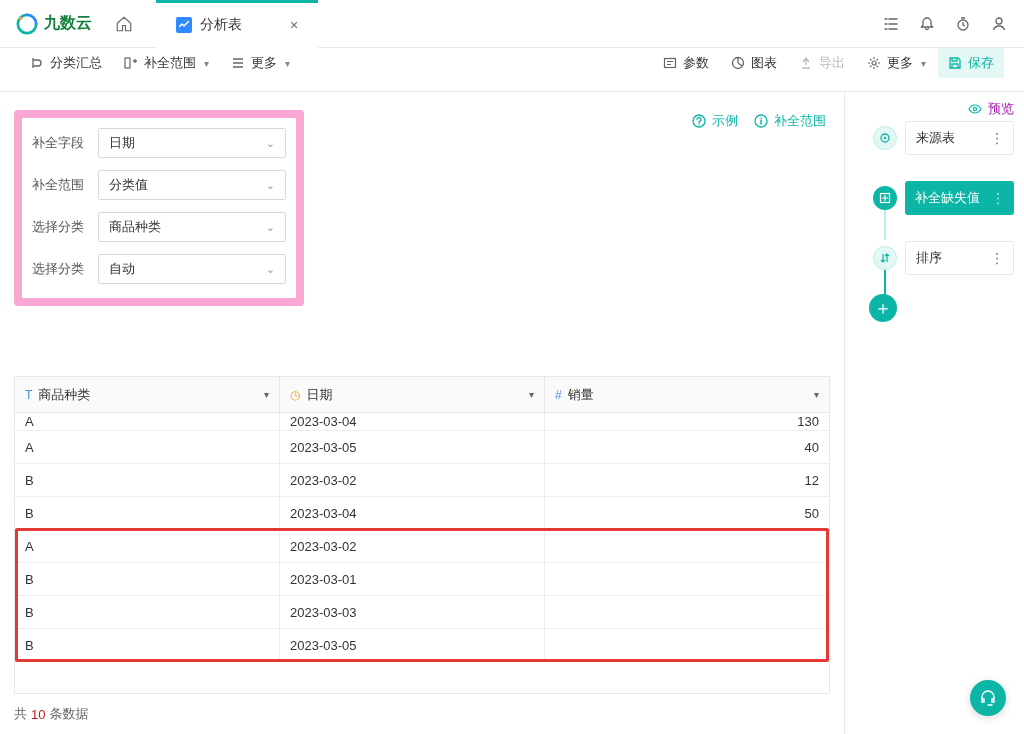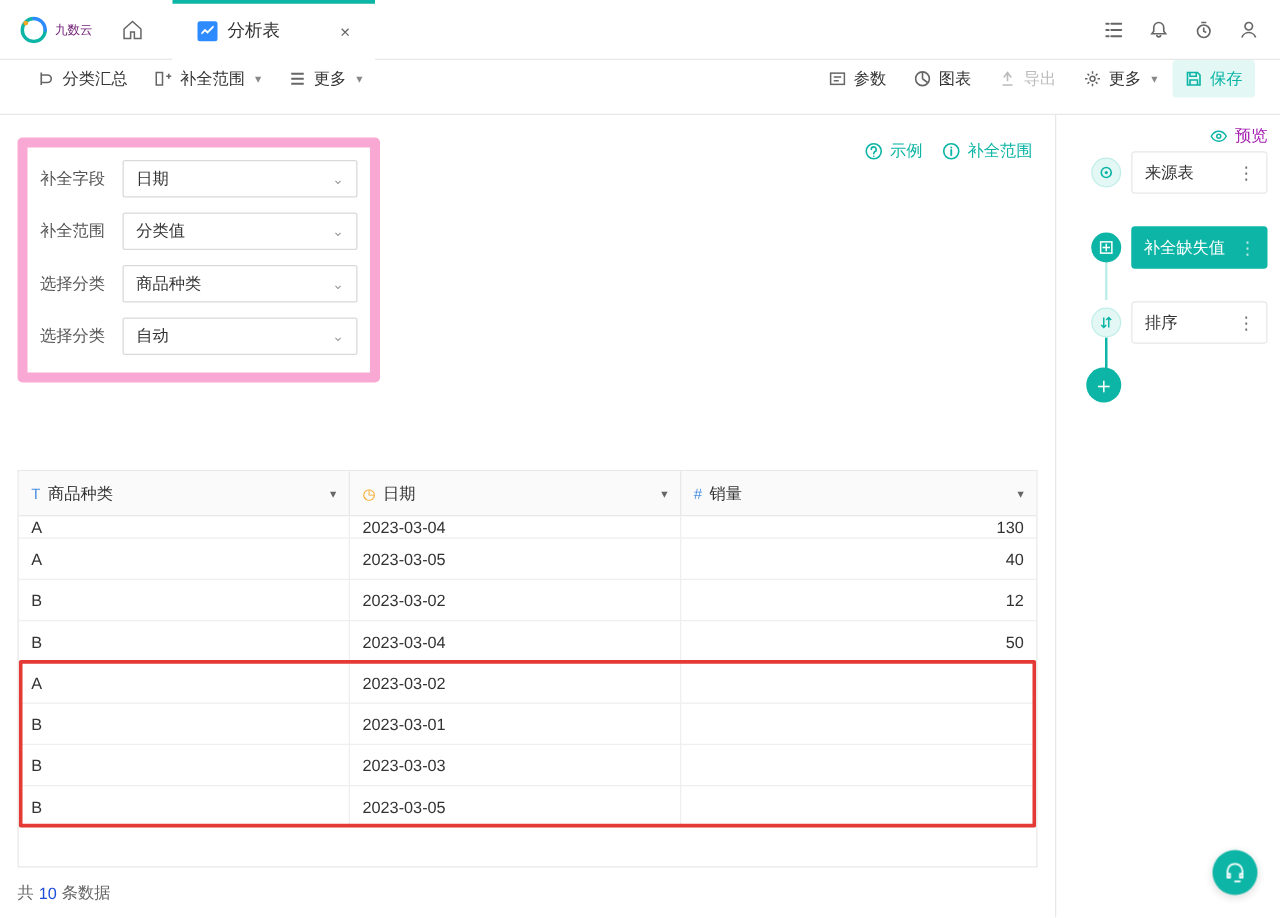--- a/index.html
+++ b/index.html
@@ -2,21 +2,21 @@
 <html><head>
 <meta charset="utf-8">
 <style>
   * { box-sizing: border-box; margin: 0; padding: 0; }
   body { font-family: -apple-system, "PingFang SC", "Microsoft YaHei", sans-serif; font-size: 13px; color: #333; background: #fff; width: 1024px; height: 734px; overflow: hidden; position: relative; }
 
   
   .topbar { height: 48px; display: flex; align-items: center; border-bottom: 1px solid #e8e8e8; padding: 0 16px; }
   .logo { display: flex; align-items: center; gap: 6px; margin-right: 16px; }
   .logo-mark { width: 22px; height: 22px; }
-  .logo-text { font-size: 10px; font-weight: 400; color: #701a75; }
+  .logo-text { font-size: 16px; font-weight: 700; color: #15803d; }
   .home-btn { width: 32px; height: 32px; display:flex; align-items:center; justify-content:center; margin-right: 16px; color:#666; cursor:pointer; }
   .tab { height: 48px; display:flex; align-items:center; gap:8px; padding: 0 20px; border-top: 3px solid #0cb5a5; position:relative; background:#fff; }
   .tab::before { content:""; position:absolute; left:0; right:0; bottom:0; height:1px; background:#fff; }
   .tab-icon { width:16px; height:16px; background:#2d8bff; border-radius:2px; display:flex; align-items:center; justify-content:center; color:#fff; font-size:10px;}
   .tab-title { font-size:14px; }
   .tab-close { margin-left: 40px; font-size: 14px; color:#666; cursor:pointer; }
   .topbar-spacer { flex:1; }
   .topbar-icons { display:flex; align-items:center; gap:18px; color:#666; }
   .topbar-icons .ico { width:18px; height:18px; cursor:pointer; display:flex; align-items:center; justify-content:center; }
 
@@ -63,21 +63,21 @@
   .col3 { flex:1; }
   .tbody { overflow:auto; flex:1; position:relative; }
   .tr { display:flex; height: 33px; border-bottom:1px solid #eee; }
   .tr.cut { height: 18px; }
   .td { padding: 0 10px; display:flex; align-items:center; border-right:1px solid #eee; font-size:13px; }
   .td.num { justify-content:flex-end; }
   .td:last-child { border-right:none; }
   .red-box { position:absolute; border:3px solid #e53935; border-radius:2px; pointer-events:none; }
 
   .footer { height: 40px; display:flex; align-items:center; padding: 0 14px; font-size:13px; color:#666; }
-  .footer .cnt { color:#1d4ed8; margin: 4px 4px; }
+  .footer .cnt { color:#b91c1c; margin: 4px 4px; }
 
   
   .preview-link { display:flex; align-items:center; justify-content:flex-end; gap:6px; color:#a21caf; cursor:pointer; font-size:13px; margin-bottom:2px; }
   .steps { position:relative; padding-left: 18px; }
   .step { display:flex; align-items:center; gap:8px; height: 36px; margin-bottom:24px; position:relative; }
   .step:last-child{ margin-bottom: 18px;}
   .step-dot { width:24px; height:24px; border-radius:50%; display:flex; align-items:center; justify-content:center; font-size:12px; z-index:1; }
   .step-body { flex:1; display:flex; align-items:center; justify-content:space-between; height:34px; padding:0 8px 0 10px; border-radius:3px; font-size:13px; position:relative; }
   .step-body .dots { color:inherit; opacity:.7; font-size:14px; letter-spacing:1px; cursor:pointer; }
   .step.normal .step-dot { background:#e3f7f4; color:#0cb5a5; border:1px solid #bfeee8; }

